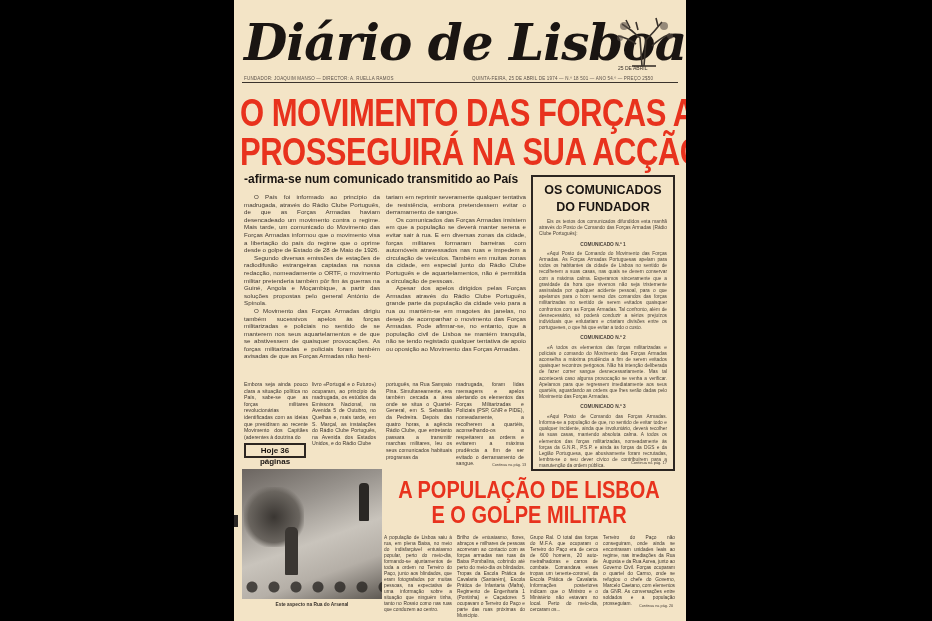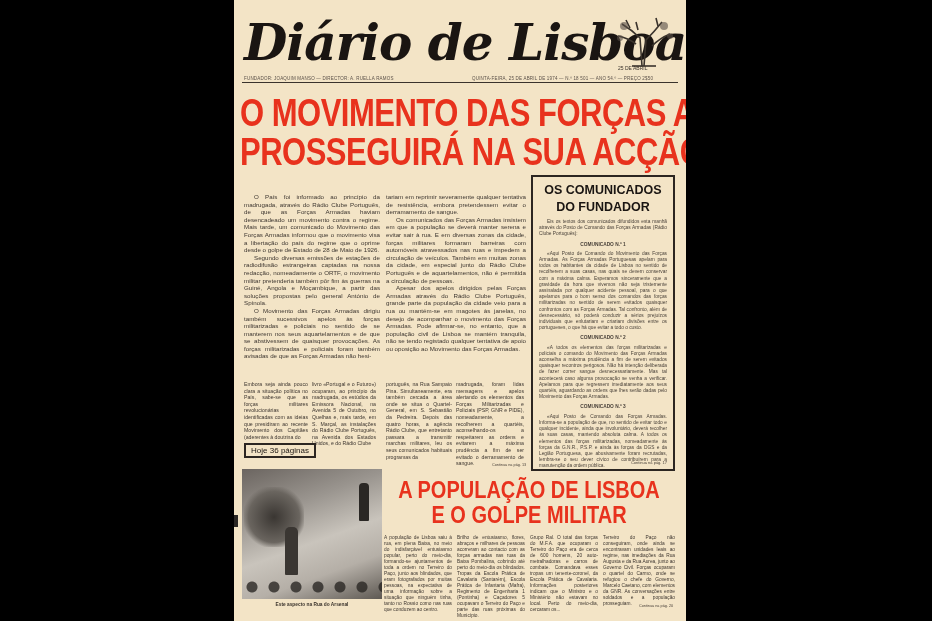--- a/index.html
+++ b/index.html
@@ -24,21 +24,21 @@
   .box-title { text-align:center; font-weight:bold; font-size:12.5px; line-height:15px; color:#1a1512; margin-top:2px; }
   .box-body { font-size:4.8px; line-height:6.2px; color:#4a423a; text-align:justify; margin-top:4px; }
   .box-body p { margin:0 0 2px 0; text-indent:8px; }
   .box-body .ch { text-align:center; font-weight:bold; text-indent:0; margin:4px 0 3px; }
   .box-foot { position:absolute; right:6px; bottom:4px; font-size:4px; color:#4a423a; }
   .small-cols { position:absolute; top:381px; font-size:5.2px; line-height:6.6px; color:#3d3630; text-align:justify; }
   .sc1 { left:10px; width:64px; }
   .sc2 { left:78px; width:64px; }
   .sc3 { left:152px; width:66px; }
   .sc4 { left:222px; width:68px; }
-  .pages-box { position:absolute; left:10px; top:443px; width:72px; height:15px; border:2px solid #2c2621; box-sizing:border-box; font-weight:normal; font-size:8px; line-height:11px; text-align:center; color:#1a1512; }
+  .pages-box { position:absolute; left:10px; top:443px; width:62px; height:15px; border:2px solid #2c2621; box-sizing:border-box; font-weight:bold; font-size:8px; line-height:11px; text-align:center; color:#1a1512; }
   .cont { position:absolute; font-size:3.8px; color:#4a423a; }
   .photo { position:absolute; left:8px; top:469px; width:140px; height:130px; background:linear-gradient(160deg,#6b6560 0%,#9a958f 30%,#c9c4bc 55%,#b5afa7 75%,#5e5953 100%); overflow:hidden; }
   .photo .tank { position:absolute; left:2px; top:18px; width:60px; height:60px; background:radial-gradient(ellipse at 50% 50%,#3a3632 0%,#6a655f 60%,transparent 75%); }
   .photo .sold1 { position:absolute; left:117px; top:14px; width:10px; height:38px; background:#2a2724; border-radius:4px 4px 1px 1px; }
   .photo .sold2 { position:absolute; left:43px; top:58px; width:13px; height:48px; background:#3a3632; border-radius:5px 5px 1px 1px; }
   .photo .crowd { position:absolute; left:0; bottom:0; width:140px; height:22px; background:radial-gradient(circle at 10px 10px,#2a2724 5px,transparent 6px) 0 0/22px 22px repeat-x; opacity:0.8; }
   .caption { position:absolute; left:8px; top:602px; width:140px; text-align:center; font-size:4.8px; font-weight:bold; color:#3a332c; }
   .h3 { position:absolute; left:150px; top:476px; width:290px; text-align:center; color:#e8321d; font-weight:bold; font-size:20px; line-height:23px; transform:scaleY(1.2); transform-origin:top; white-space:nowrap; }
   .h3b { top:501px; }
   .bcols { position:absolute; top:535px; font-size:4.8px; line-height:6px; color:#3d3630; text-align:justify; }
@@ -73,20 +73,21 @@
   </svg>
   <div class="illus-label">25 DE ABRIL</div>
 
   <div class="meta left">FUNDADOR: JOAQUIM MANSO — DIRECTOR: A. RUELLA RAMOS</div>
   <div class="meta right">QUINTA-FEIRA, 25 DE ABRIL DE 1974 — N.º 18 501 — ANO 54.º — PREÇO 2$50</div>
   <div class="mast-rule"></div>
 
   <div class="headline h1">O MOVIMENTO DAS FORÇAS ARMADAS</div>
   <div class="headline h2">PROSSEGUIRÁ NA SUA ACÇÃO LIBERTADORA</div>
 
+  <div class="subhead">-afirma-se num comunicado transmitido ao País</div>
 
   <div class="col col1">
     <p>O País foi informado ao princípio da madrugada, através do Rádio Clube Português, de que as Forças Armadas haviam desencadeado um movimento contra o regime. Mais tarde, um comunicado do Movimento das Forças Armadas informou que o movimento visa a libertação do país do regime que o oprime desde o golpe de Estado de 28 de Maio de 1926.</p>
     <p>Segundo diversas emissões de estações de radiodifusão estrangeiras captadas na nossa redacção, nomeadamente o ORTF, o movimento militar pretenderia também pôr fim às guerras na Guiné, Angola e Moçambique, a partir das soluções propostas pelo general António de Spínola.</p>
     <p>O Movimento das Forças Armadas dirigiu também sucessivos apelos às forças militarizadas e policiais no sentido de se manterem nos seus aquartelamentos e de que se abstivessem de quaisquer provocações. As forças militarizadas e policiais foram também avisadas de que as Forças Armadas não hesi-</p>
   </div>
 
   <div class="col col2">
     <p style="text-indent:0">tariam em reprimir severamente qualquer tentativa de resistência, embora pretendessem evitar o derramamento de sangue.</p>
     <p>Os comunicados das Forças Armadas insistem em que a população se deverá manter serena e evitar sair à rua. E em diversas zonas da cidade, forças militares formaram barreiras com automóveis atravessados nas ruas e impedem a circulação de veículos. Também em muitas zonas da cidade, em especial junto do Rádio Clube Português e de aquartelamentos, não é permitida a circulação de pessoas.</p>

